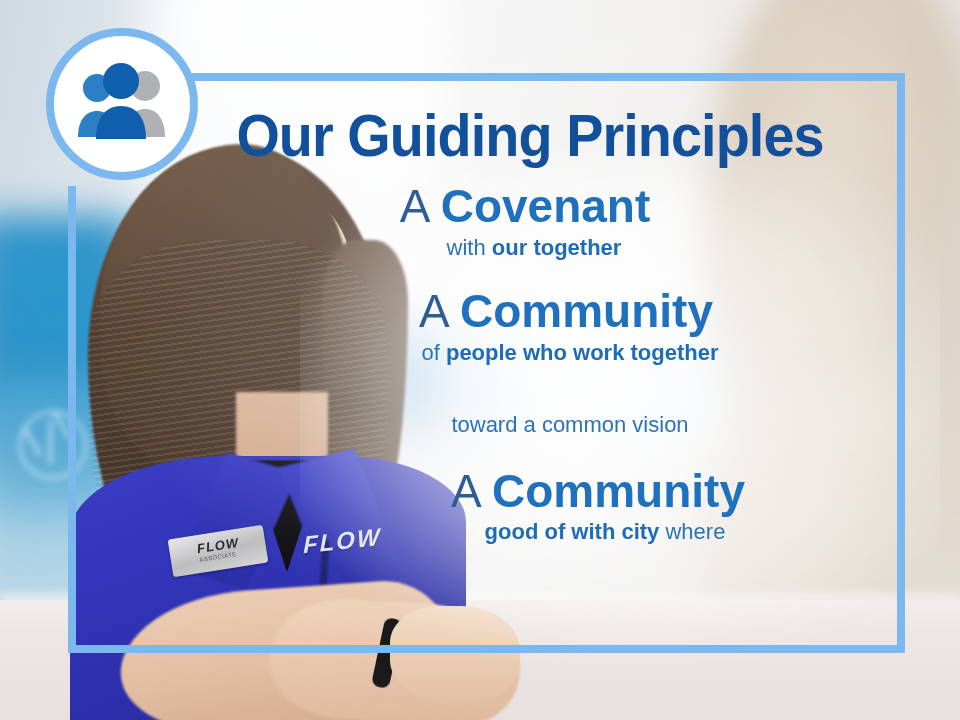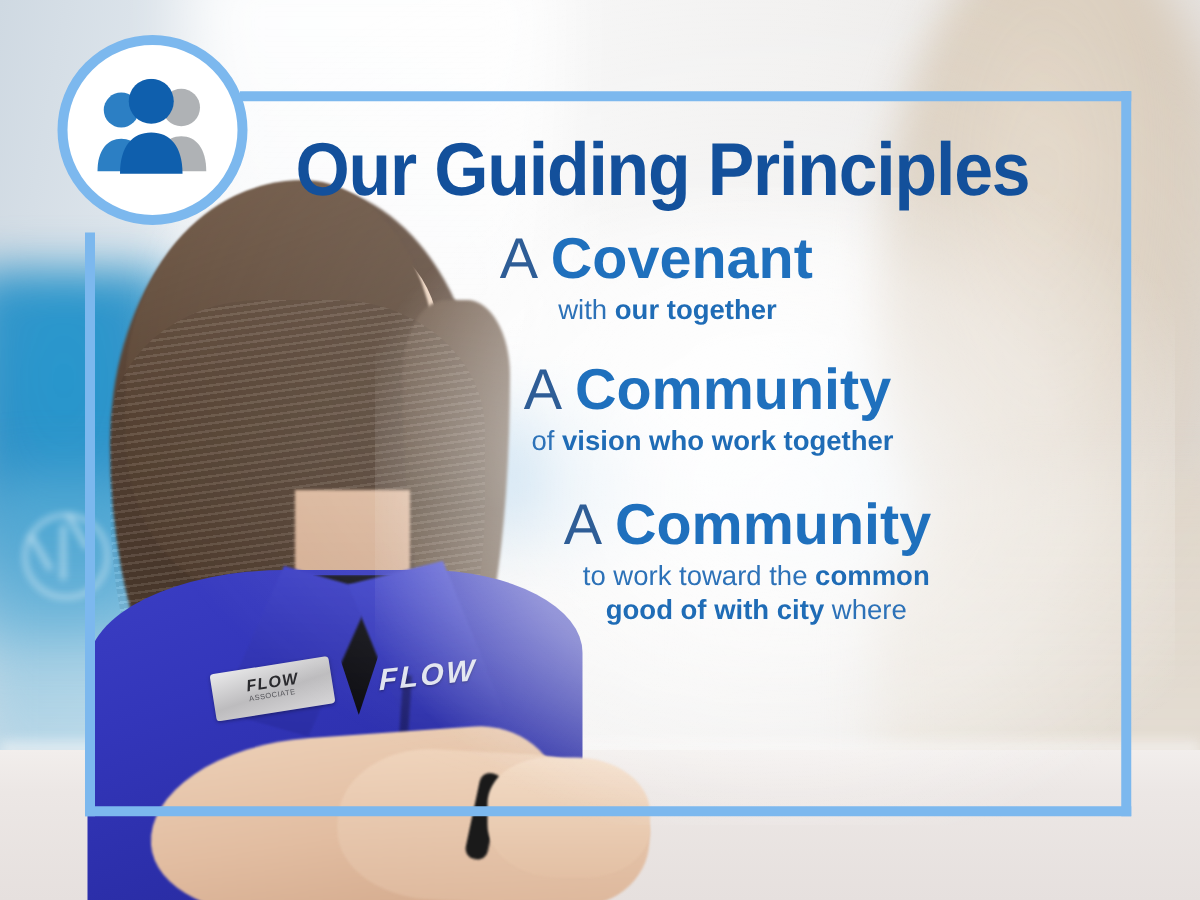--- a/index.html
+++ b/index.html
@@ -409,29 +409,29 @@
         <span class="lite">with </span><b>our together</b>
       </div>
     </div>
 
     <div class="principle pr-2">
       <div class="p-head">
         <span class="p-art">A</span>
         <span class="p-word">Community</span>
       </div>
       <div class="p-sub">
-        <div><span class="lite">of </span><b>vision who work together</b></div>
+        <div><span class="lite">of </span><b>people who work together</b></div>
+        <div class="lite">toward a common vision</div>
       </div>
     </div>
 
     <div class="principle pr-3">
       <div class="p-head">
         <span class="p-art">A</span>
         <span class="p-word">Community</span>
       </div>
       <div class="p-sub">
-        <div><span class="lite">to work toward the </span><b>common</b></div>
         <div><b>good of with city</b><span class="lite"> where</span></div>
       </div>
     </div>
 
   </div>
 </div>
 
 </body></html>

